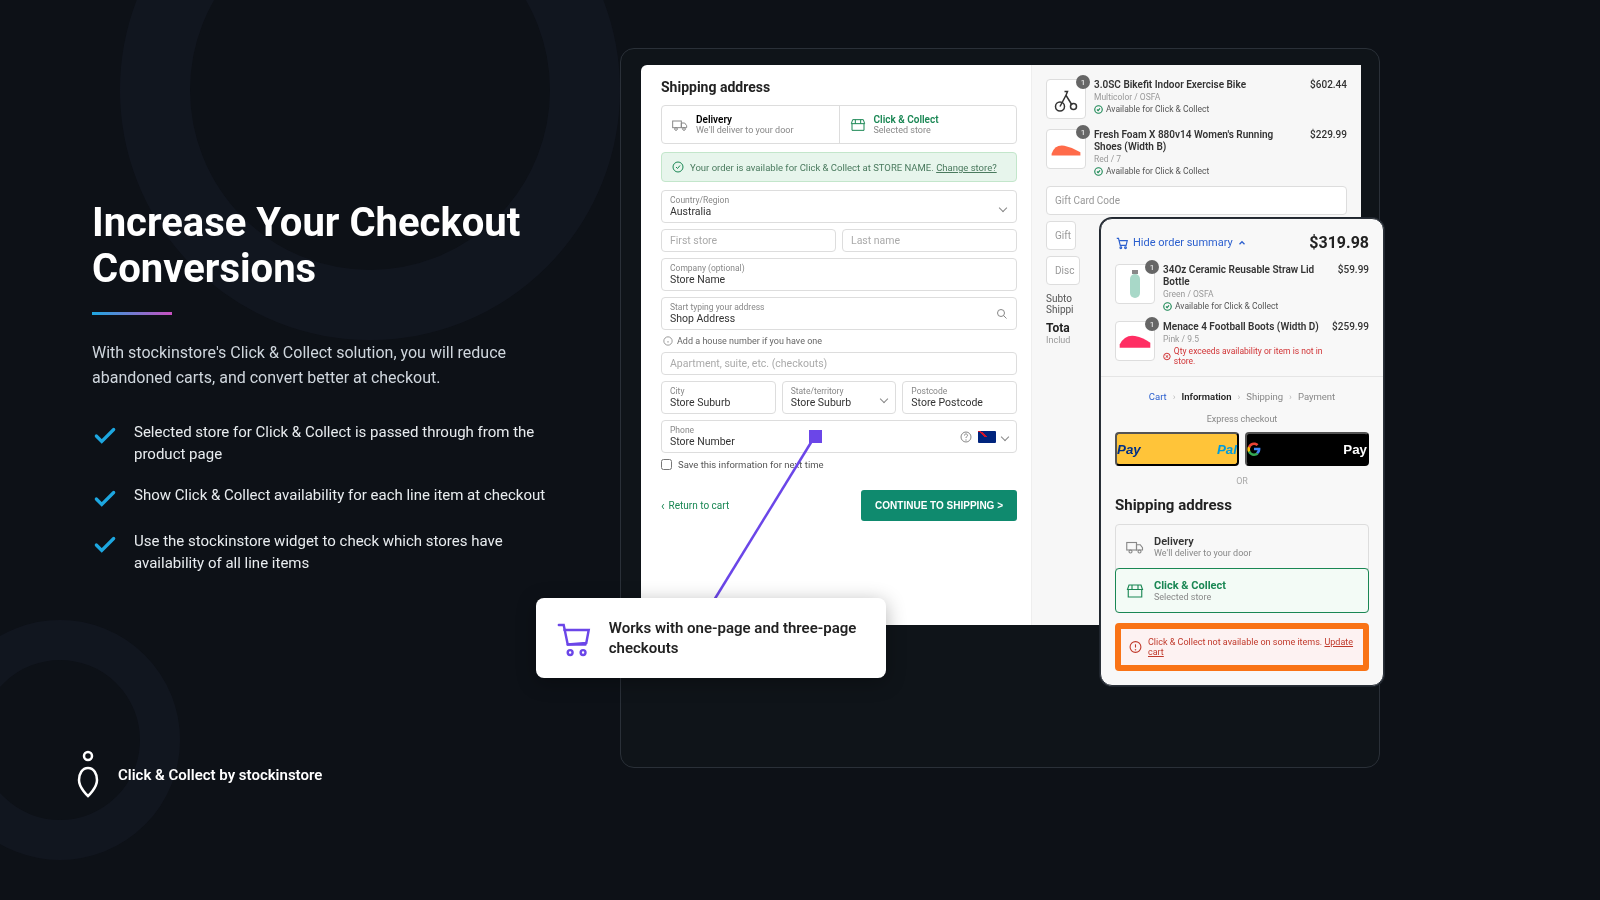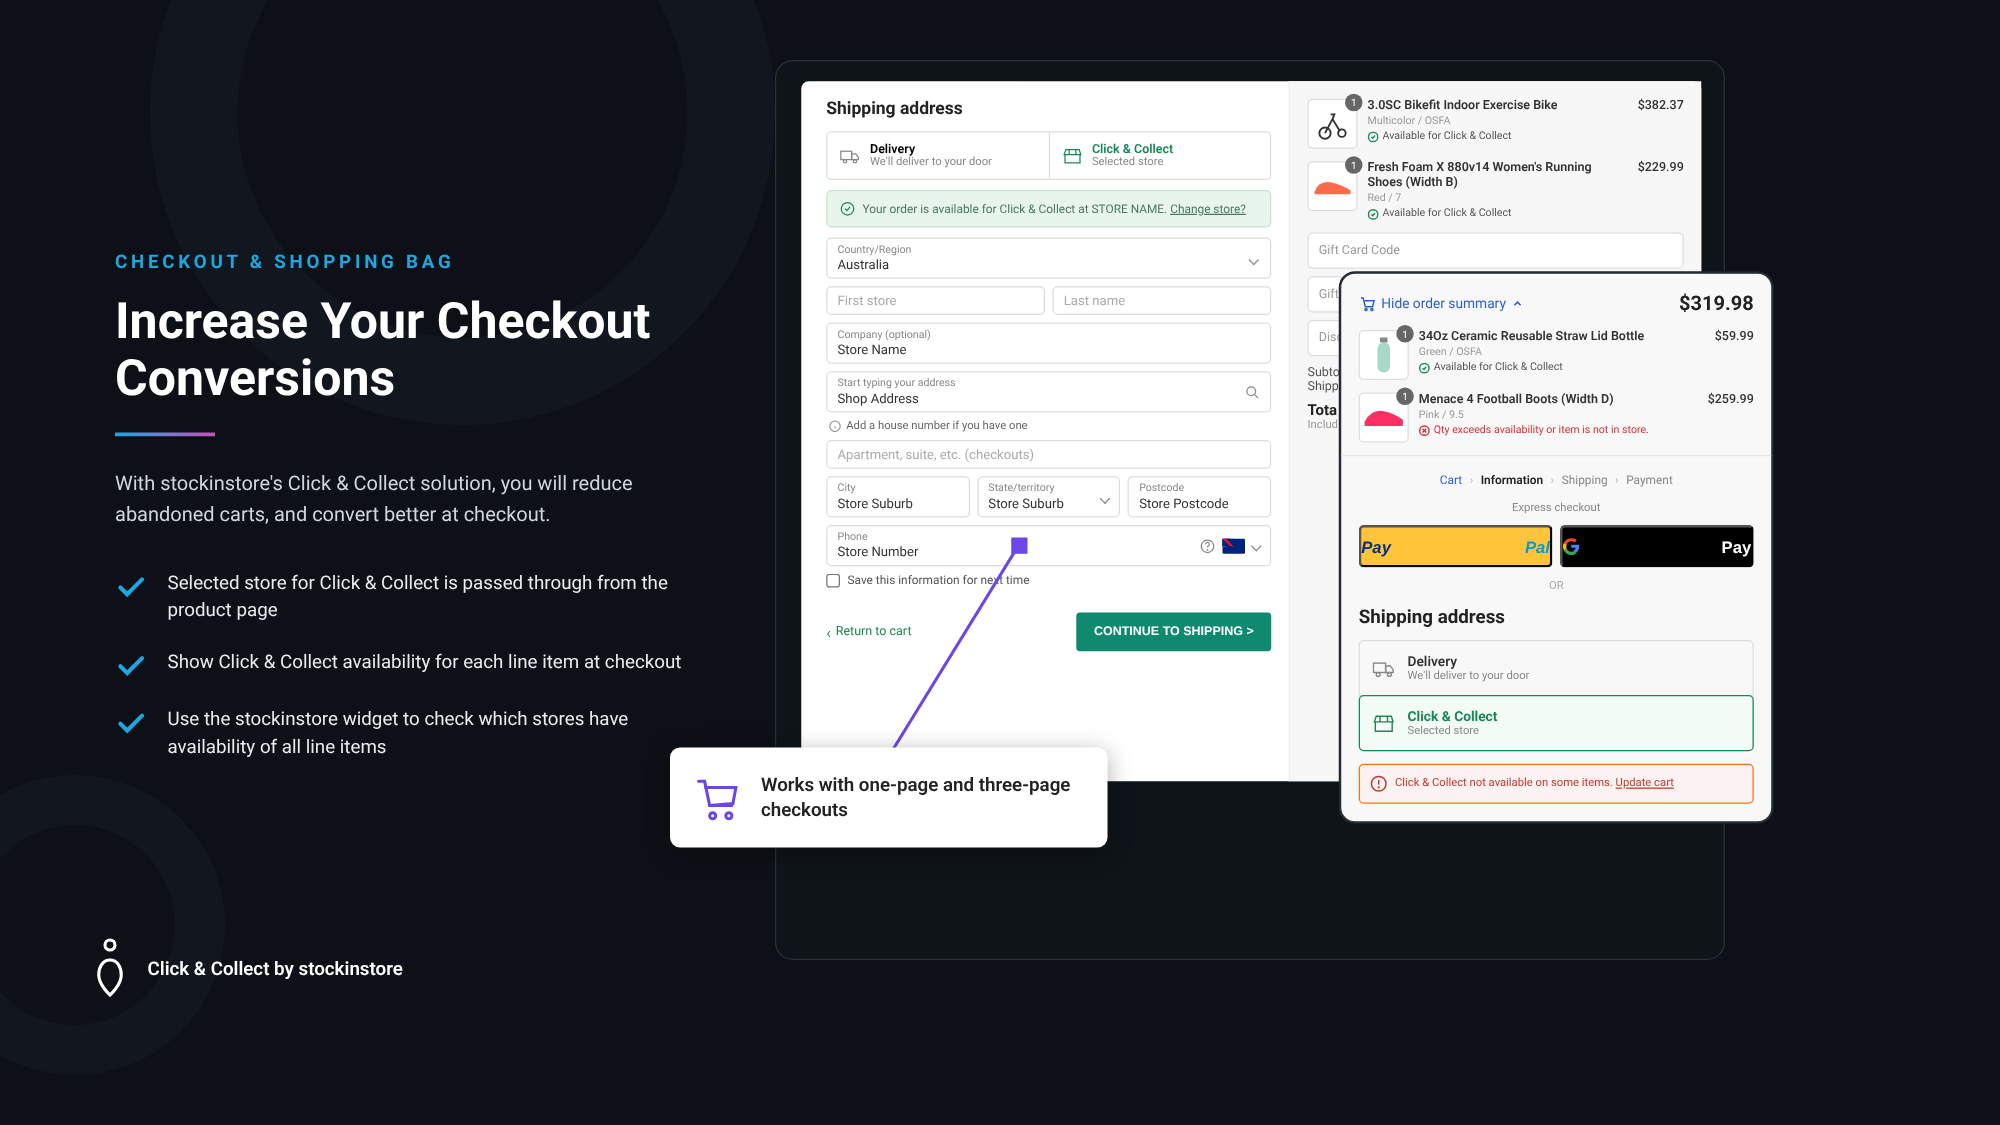--- a/index.html
+++ b/index.html
@@ -41,21 +41,21 @@
 .checkout-side { flex: 1; background: #f7f7f7; padding: 14px; border-left: 1px solid #eee; }
 .line-item { display: flex; gap: 8px; margin-bottom: 10px; position: relative; }
 .li-thumb { width: 40px; height: 40px; background: #fff; border: 1px solid #ddd; border-radius: 4px; position: relative; display: flex; align-items: center; justify-content: center; }
 .li-badge { position: absolute; top: -5px; right: -5px; width: 14px; height: 14px; background: #666; color: #fff; border-radius: 50%; font-size: 8px; display: flex; align-items: center; justify-content: center; }
 .li-info { flex: 1; }
 .li-title { font-size: 10px; font-weight: 600; color: #333; line-height: 1.2; }
 .li-meta { font-size: 8.5px; color: #999; margin-top: 1px; }
 .li-avail { font-size: 8.5px; color: #555; display: flex; align-items: center; gap: 3px; margin-top: 2px; }
 .li-price { font-size: 10px; font-weight: 500; color: #333; }
 .gift-fld { border: 1px solid #ddd; border-radius: 4px; padding: 8px; font-size: 10px; color: #999; margin-bottom: 6px; background: #fff; }
-.panel2 { position: absolute; left: 1072px; top: 218px; width: 346px; background: #f8f8f8; border: 1px solid #2a3038; border-radius: 12px; padding: 14px; font-size: 11px; box-shadow: 0 0 0 1px #20262e; }
+.panel2 { position: absolute; left: 1100px; top: 218px; width: 284px; background: #f8f8f8; border: 1px solid #2a3038; border-radius: 12px; padding: 14px; font-size: 11px; box-shadow: 0 0 0 1px #20262e; }
 .p2-head { display: flex; justify-content: space-between; align-items: center; margin-bottom: 12px; }
 .p2-hide { color: #2b5fce; font-size: 11px; display: flex; align-items: center; gap: 4px; }
 .p2-total { font-weight: 700; font-size: 16px; color: #222; }
 .p2-err { font-size: 8.5px; color: #d13436; display: flex; align-items: center; gap: 3px; margin-top: 2px; }
 .crumbs { display: flex; justify-content: center; gap: 6px; font-size: 9.5px; color: #888; margin: 14px 0 12px; }
 .crumbs .cur { color: #222; font-weight: 600; }
 .crumbs span.sep { color: #bbb; }
 .crumbs a { color: #2b5fce; }
 .express-lbl { text-align: center; font-size: 9px; color: #888; margin-bottom: 8px; }
 .express-btns { display: flex; gap: 6px; }
@@ -64,36 +64,35 @@
 .gpay { background: #000; color: #fff; font-style: normal; }
 .or-div { text-align: center; font-size: 9px; color: #aaa; margin: 10px 0; position: relative; }
 .p2-ship-title { font-size: 15px; font-weight: 700; color: #222; margin-bottom: 10px; }
 .p2-methods { border: 1px solid #ddd; border-radius: 4px; }
 .p2-method { padding: 10px; display: flex; gap: 10px; align-items: center; }
 .p2-method:first-child { border-bottom: 1px solid #ddd; }
 .p2-method.sel { background: #f3fbf6; border: 1px solid #1a8754; border-radius: 4px; margin: -1px; }
 .p2-method.sel .p2m-label { color: #1a8754; font-weight: 700; }
 .p2m-label { font-size: 11px; font-weight: 600; color: #333; }
 .p2m-sub { font-size: 9px; color: #888; }
-.p2-warn { border: 1px solid #f97316; background: #fdf2f2; border-radius: 4px; padding: 8px; font-size: 9px; color: #c0392b; display: flex; align-items: center; gap: 6px; margin-top: 10px; }
+.p2-warn { border: 6px solid #f97316; background: #fdf2f2; border-radius: 4px; padding: 8px; font-size: 9px; color: #c0392b; display: flex; align-items: center; gap: 6px; margin-top: 10px; }
 .p2-warn a { color: #c0392b; text-decoration: underline; }
 .callout { position: absolute; left: 536px; top: 598px; width: 350px; background: #fff; border-radius: 8px; padding: 16px 18px; display: flex; gap: 16px; align-items: center; box-shadow: 0 4px 20px rgba(0,0,0,0.3); }
 .callout-text { font-size: 15px; font-weight: 600; color: #222; line-height: 1.35; }
 svg.conn { position: absolute; left: 640px; top: 420px; pointer-events: none; }
 .chev-down { display: inline-block; width: 6px; height: 6px; border-right: 1px solid #888; border-bottom: 1px solid #888; transform: rotate(45deg); }
 .search-i { position: absolute; right: 8px; top: 50%; transform: translateY(-50%); }
 </style>
 </head>
 <body>
 
 <div class="bg-circle1"></div>
 <div class="bg-circle2"></div>
 
 <div class="left-panel">
-  <div class="eyebrow">CHECKOUT &amp; SHOPPING BAG</div>
   <h1 class="headline">Increase Your Checkout Conversions</h1>
   <div class="underline"></div>
   <p class="subtext">With stockinstore's Click &amp; Collect solution, you will reduce abandoned carts, and convert better at checkout.</p>
 
   <div class="feat">
     <svg width="26" height="26" viewBox="0 0 24 24" fill="none" stroke="#1da7e0" stroke-width="3" stroke-linecap="round">
         <polyline points="4 12 9 17 20 6"></polyline>
       </svg>
     <div class="feat-text">Selected store for Click &amp; Collect is passed through from the product page</div>
   </div>
@@ -262,21 +261,21 @@
           <div class="li-title">3.0SC Bikefit Indoor Exercise Bike</div>
           <div class="li-meta">Multicolor / OSFA</div>
           <div class="li-avail">
             <svg width="9" height="9" viewBox="0 0 24 24" fill="none" stroke="#1a8754" stroke-width="3">
                 <circle cx="12" cy="12" r="10"></circle>
                 <polyline points="8 12 11 15 16 9"></polyline>
               </svg>
             <span>Available for Click &amp; Collect</span>
           </div>
         </div>
-        <div class="li-price">$382.37</div>
+        <div class="li-price">$602.44</div>
       </div>
 
       <div class="line-item">
         <div class="li-thumb">
           <svg width="32" height="20" viewBox="0 0 40 24">
               <path d="M2 18 Q6 6 18 8 Q28 10 38 16 L38 20 L2 20 Z" fill="#ff6b4a"></path>
             </svg>
           <div class="li-badge">1</div>
         </div>
         <div class="li-info">

